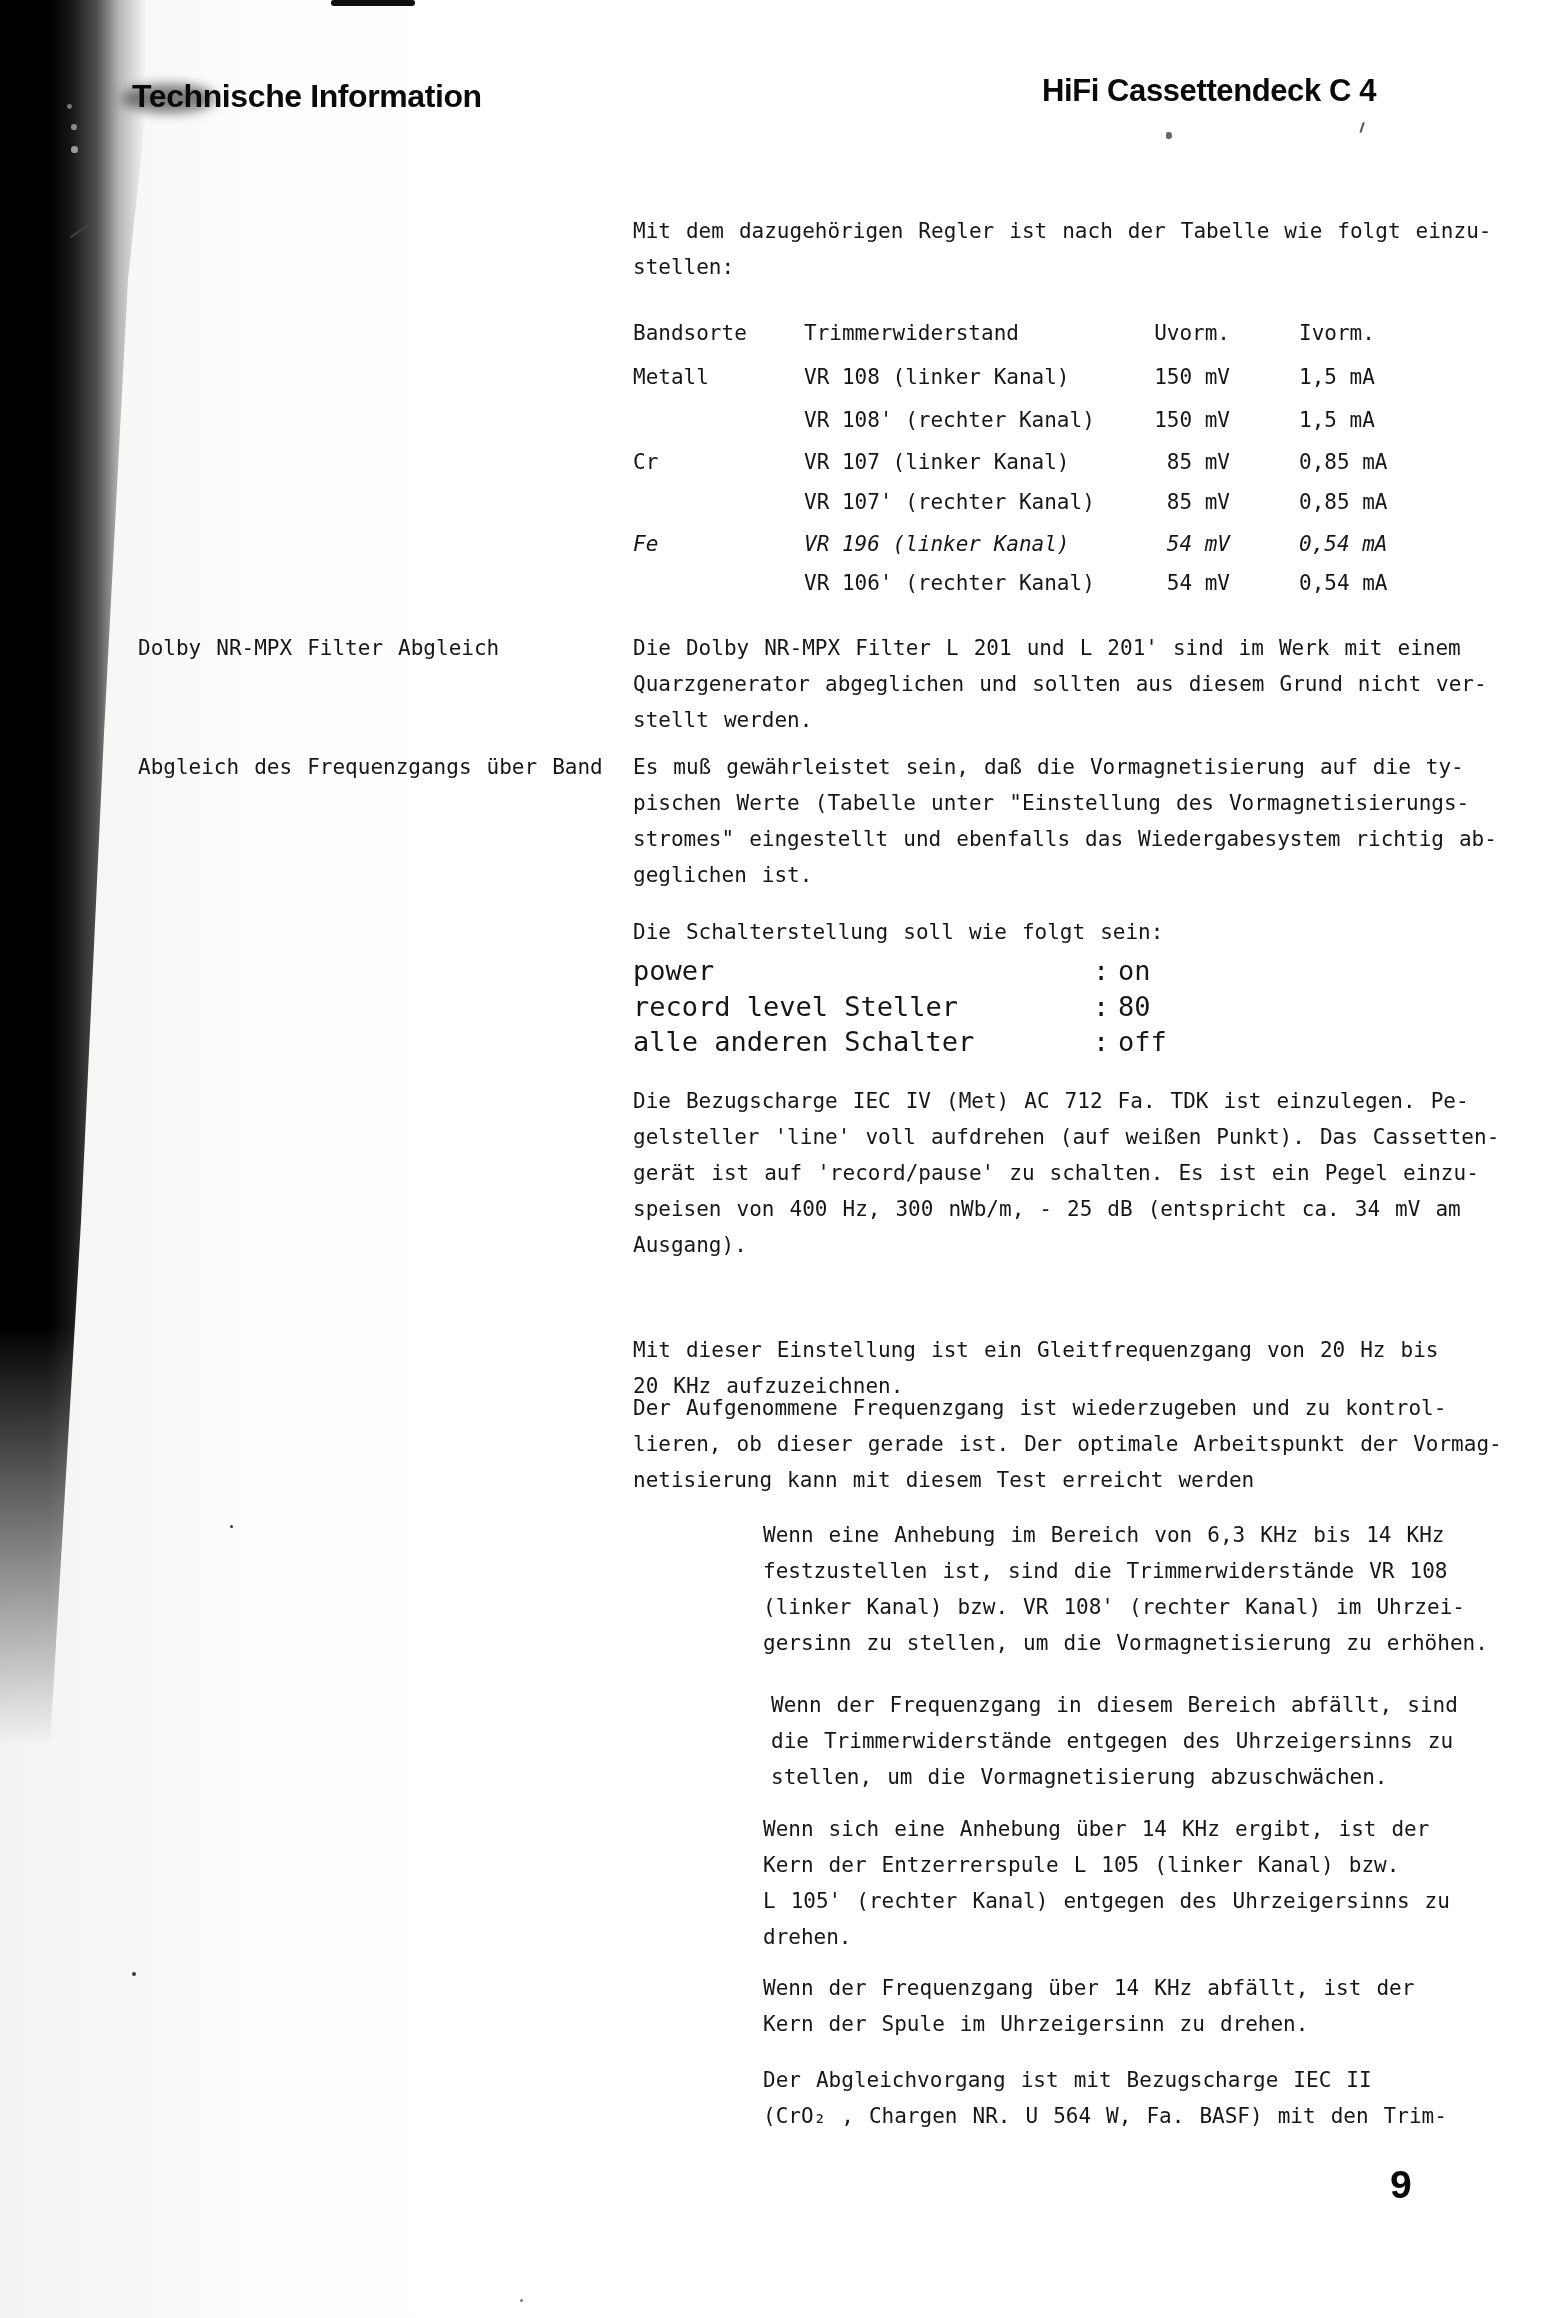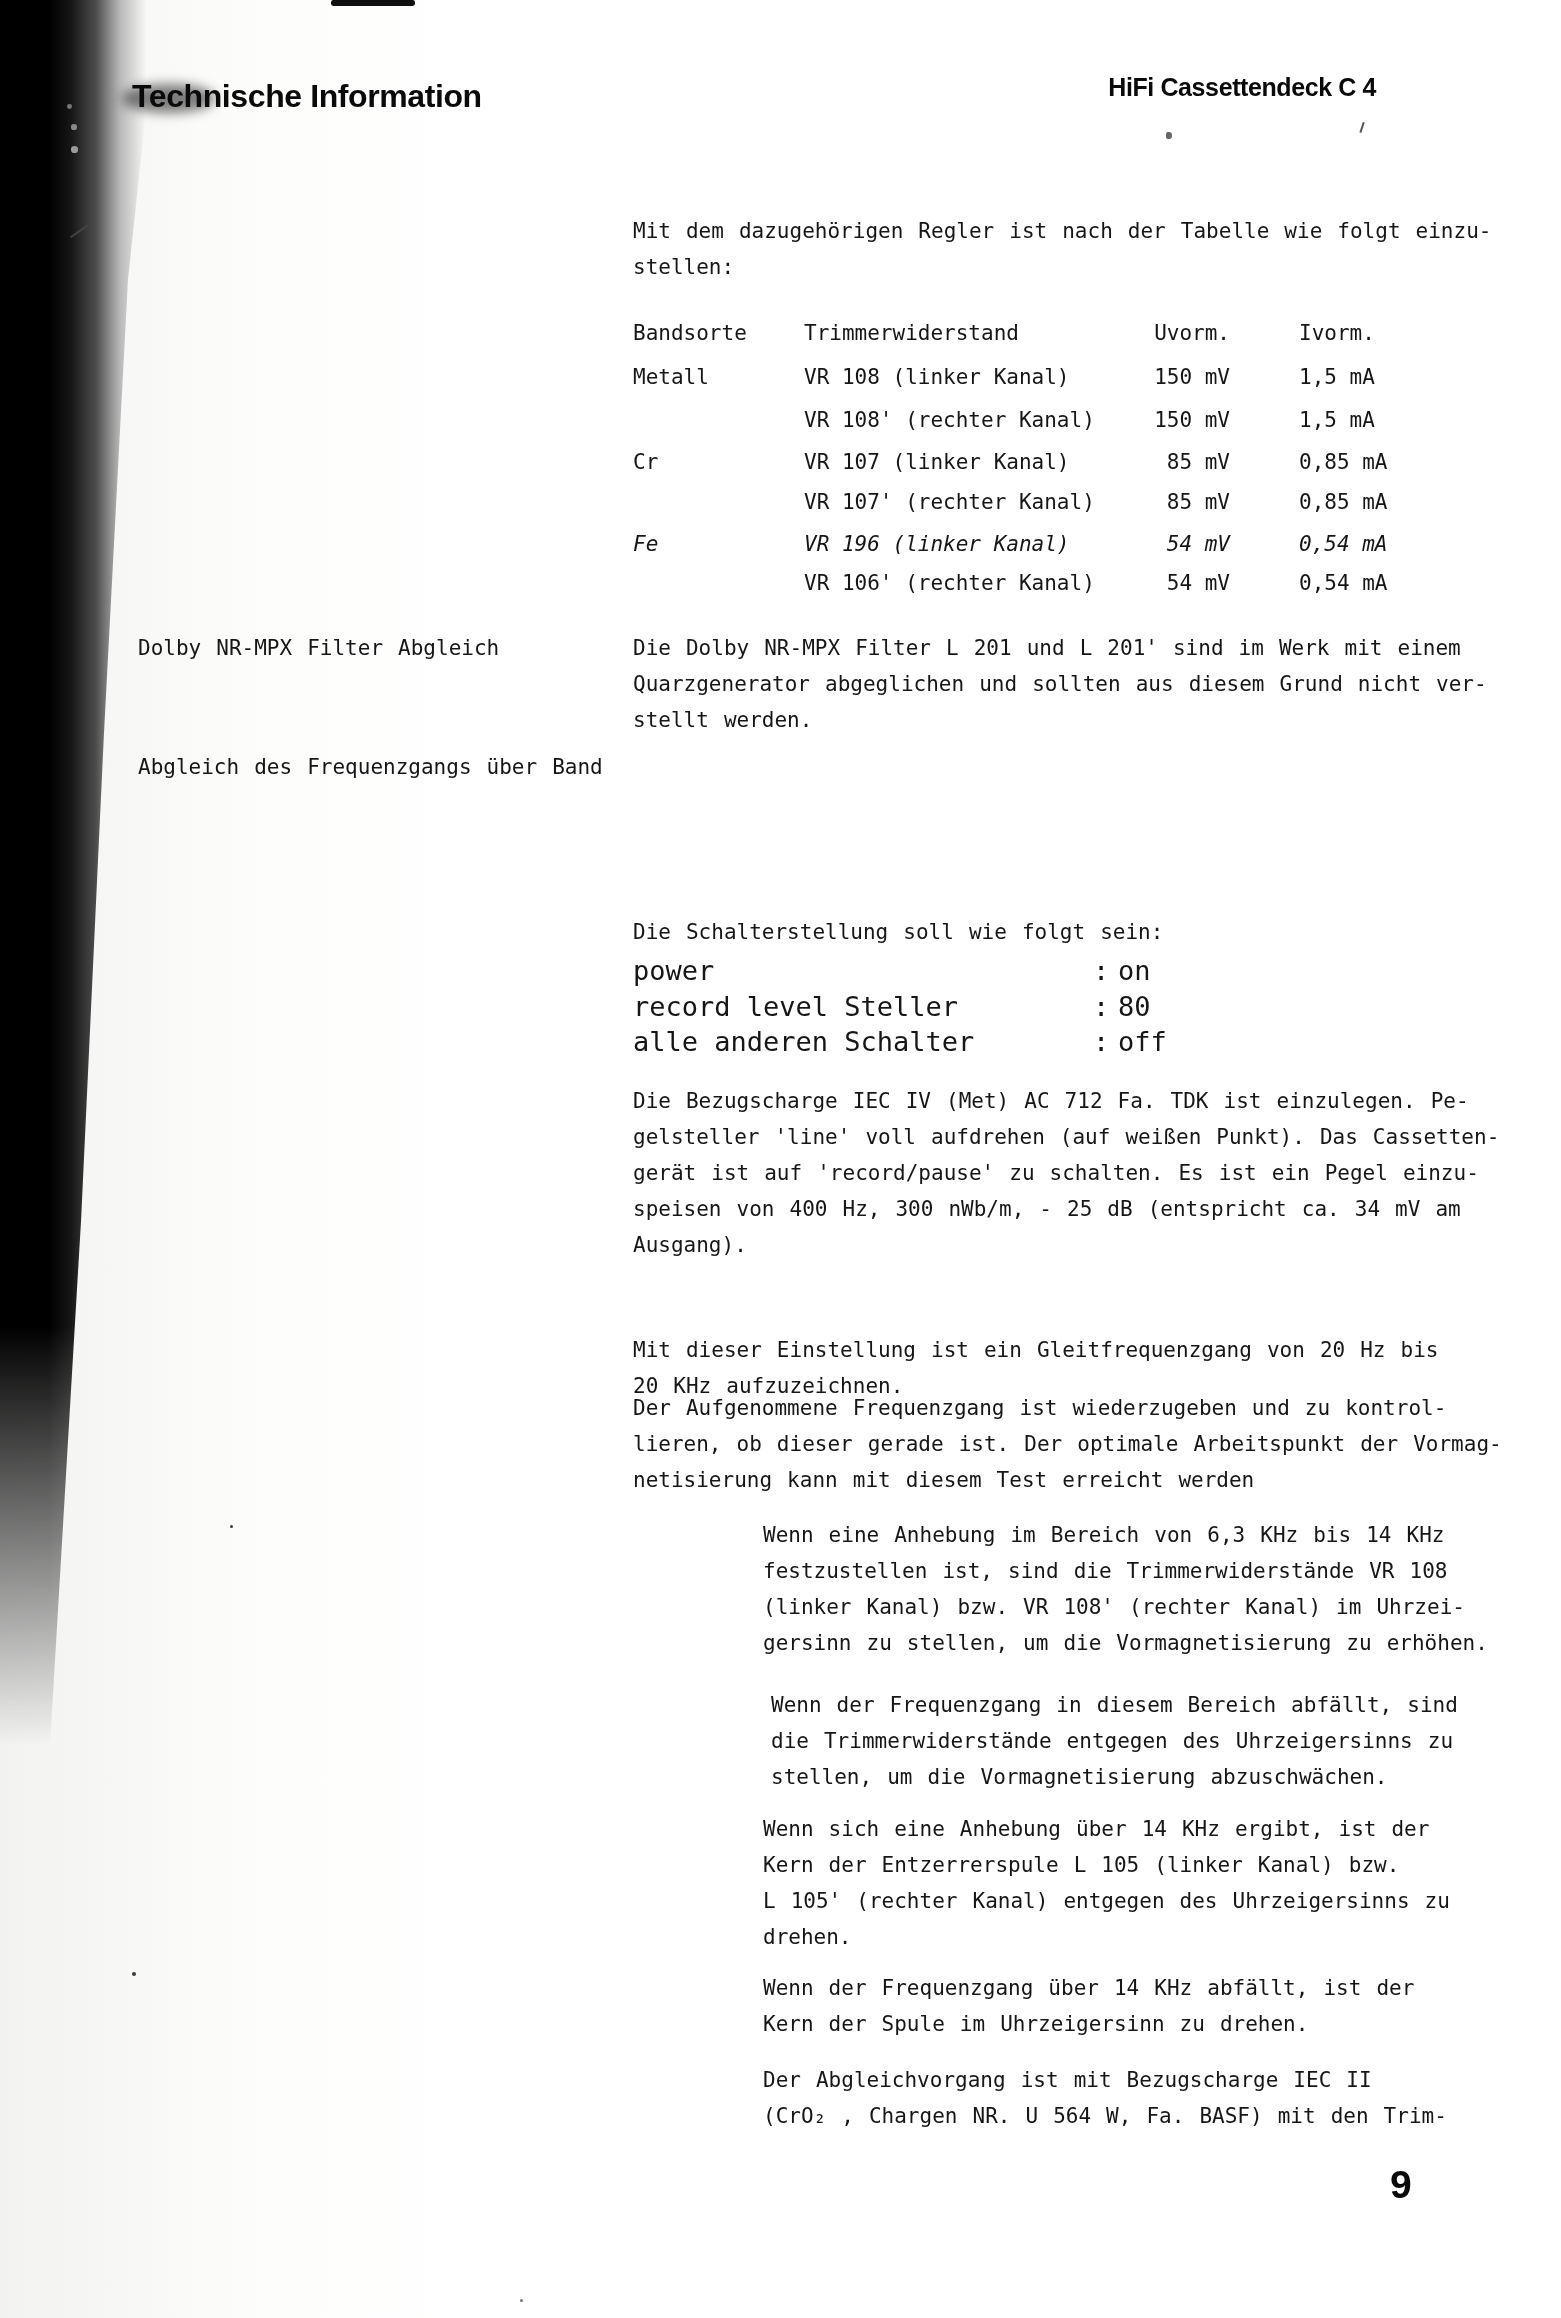--- a/index.html
+++ b/index.html
@@ -66,21 +66,21 @@
   <div class="speck" style="left:71px;top:124px;width:5.7px;height:5.7px;background:#8a8a8a;"></div>
   <div class="speck" style="left:71px;top:146px;width:7.3px;height:6.5px;background:#9a9a9a;"></div>
   <div class="speck" style="left:230px;top:1525px;width:3.2px;height:3.2px;"></div>
   <div class="speck" style="left:132px;top:1972px;width:4px;height:4px;"></div>
   <div class="speck" style="left:520px;top:2299px;width:3.2px;height:3.2px;background:#777;"></div>
   <div id="scratch"></div>
   <div id="tick-1"></div>
   <div id="tick-2"></div>
 
   <div class="hdr" style="left:132px;top:78px;font-size:32px;">Technische Information</div>
-  <div class="hdr" style="right:185px;top:73px;font-size:25px;">HiFi Cassettendeck C 4</div>
+  <div class="hdr" style="right:185px;top:73px;font-size:31px;">HiFi Cassettendeck C 4</div>
 
   <div class="mono" style="left:633px;top:213px;width:885px;">Mit dem dazugehörigen Regler ist nach der Tabelle wie folgt einzu-
 stellen:</div>
 
   <div class="trow" style="top:321px;">
     <span class="c-band">Bandsorte</span>
     <span class="c-trim">Trimmerwiderstand</span>
     <span class="c-uv">Uvorm.</span>
     <span class="c-iv">Ivorm.</span>
   </div>
@@ -120,20 +120,24 @@
     <span class="c-uv">54 mV</span>
     <span class="c-iv">0,54 mA</span>
   </div>
 
   <div class="mono" style="left:138px;top:630px;width:503px;">Dolby NR-MPX Filter Abgleich</div>
   <div class="mono" style="left:633px;top:630px;width:885px;">Die Dolby NR-MPX Filter L 201 und L 201' sind im Werk mit einem
 Quarzgenerator abgeglichen und sollten aus diesem Grund nicht ver-
 stellt werden.</div>
 
   <div class="mono" style="left:138px;top:749px;width:503px;">Abgleich des Frequenzgangs über Band</div>
+  <div class="mono" style="left:633px;top:749px;width:885px;">Es muß gewährleistet sein, daß die Vormagnetisierung auf die ty-
+pischen Werte (Tabelle unter "Einstellung des Vormagnetisierungs-
+stromes" eingestellt und ebenfalls das Wiedergabesystem richtig ab-
+geglichen ist.</div>
 
   <div class="mono" style="left:633px;top:914px;width:885px;">Die Schalterstellung soll wie folgt sein:</div>
   <div class="swrow" style="top:959px;">
     <span class="sw-label">power</span>
     <span class="sw-colon">:</span>
     <span class="sw-value">on</span>
   </div>
   <div class="swrow" style="top:995px;">
     <span class="sw-label">record level Steller</span>
     <span class="sw-colon">:</span>

